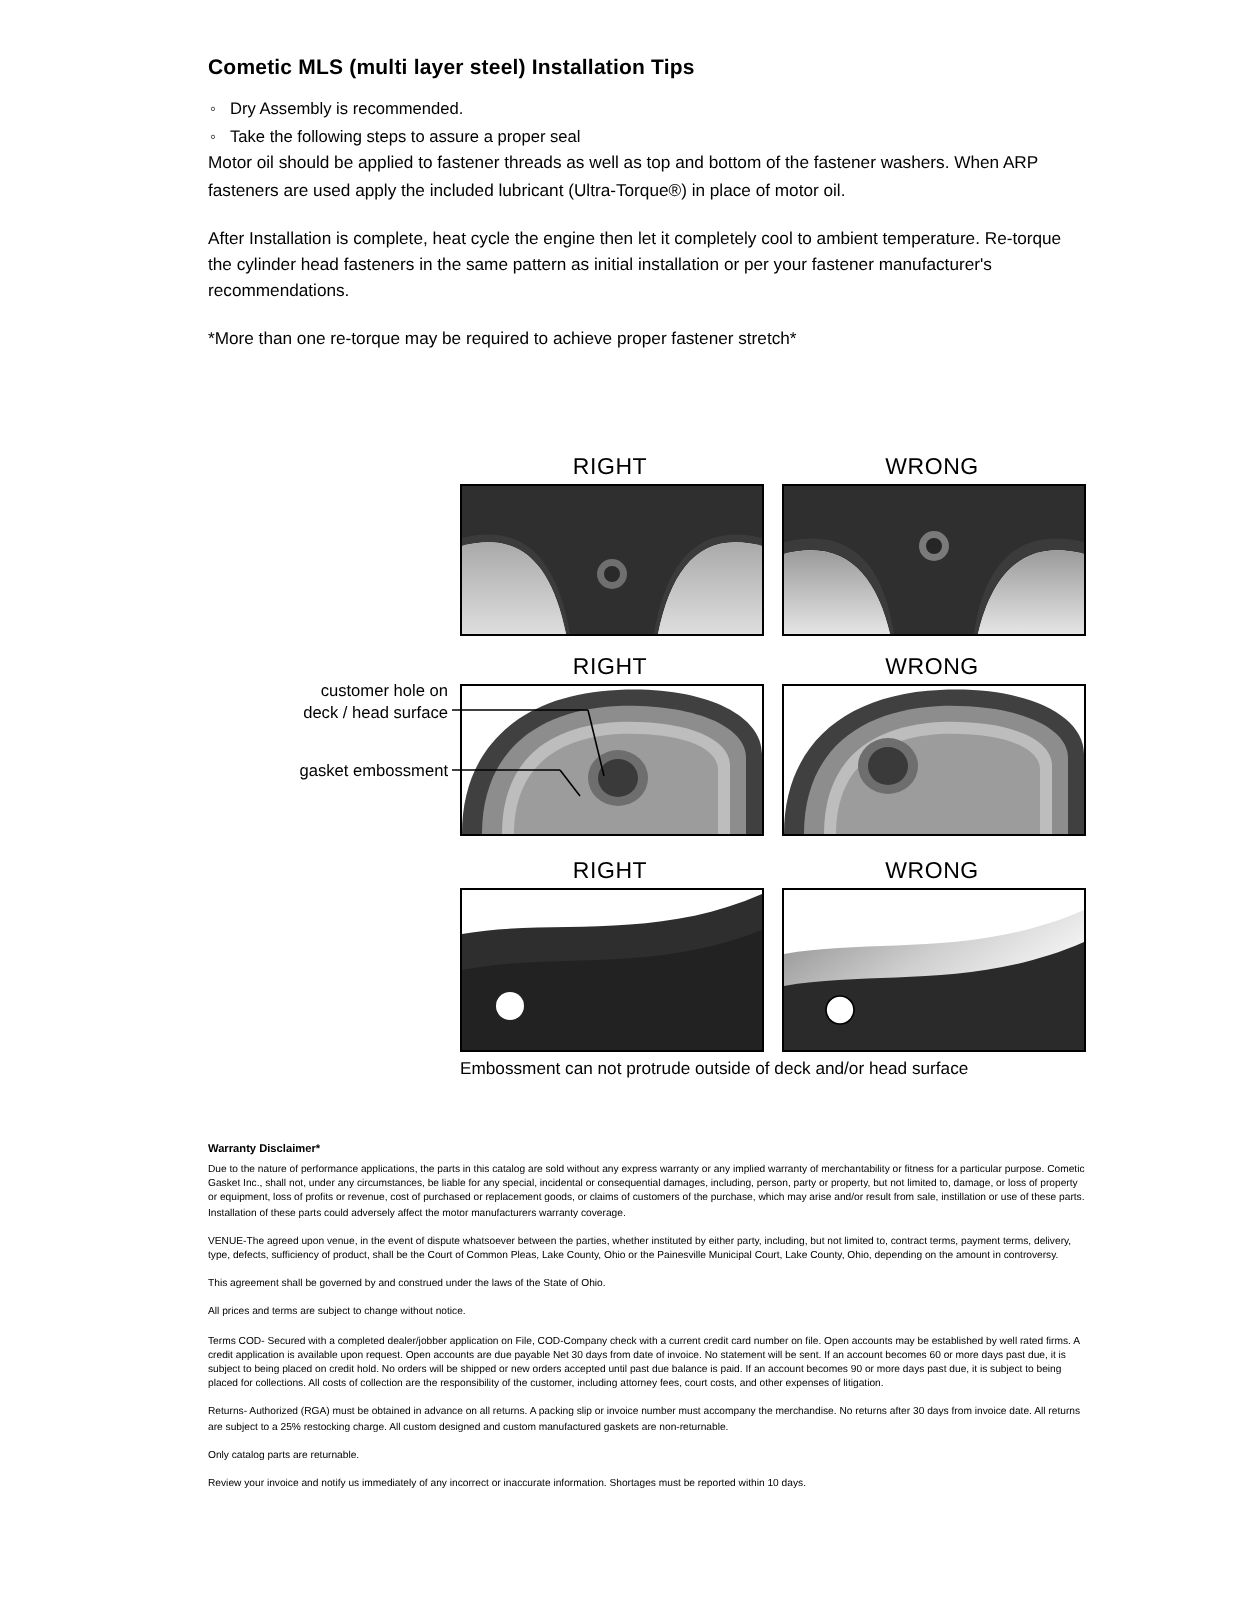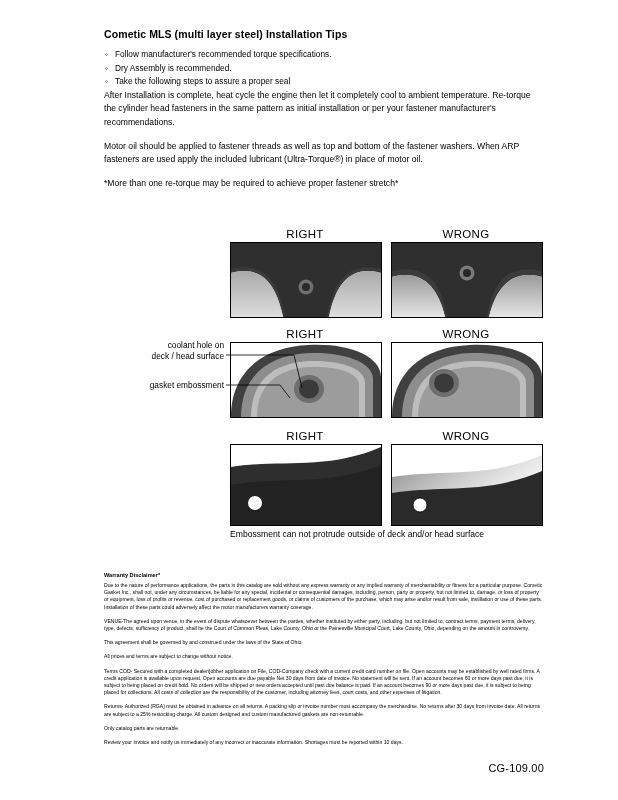--- a/index.html
+++ b/index.html
@@ -182,29 +182,28 @@
 </style>
 </head>
 <body>
 
 <div class="page">
 
   <div class="content">
     <h1 class="title">Cometic MLS (multi layer steel) Installation Tips</h1>
 
     <ul class="bullets">
-      <li>Follow manufacturer's recommended torque specifications.</li>
       <li>Dry Assembly is recommended.</li>
       <li>Take the following steps to assure a proper seal</li>
     </ul>
 
 
 
+    <p class="body">Motor oil should be applied to fastener threads as well as top and bottom of the fastener washers. When ARP fasteners are used apply the included lubricant (Ultra-Torque®) in place of motor oil.</p>
     <p class="body">After Installation is complete, heat cycle the engine then let it completely cool to ambient temperature. Re-torque the cylinder head fasteners in the same pattern as initial installation or per your fastener manufacturer's recommendations.</p>
-    <p class="body">Motor oil should be applied to fastener threads as well as top and bottom of the fastener washers. When ARP fasteners are used apply the included lubricant (Ultra-Torque®) in place of motor oil.</p>
     <p class="body last">*More than one re-torque may be required to achieve proper fastener stretch*</p>
   </div>
 
   <div class="figures">
 
     <div class="figrow">
       <div class="figpair">
         <div class="figcell center">
           <div class="figlabel">RIGHT</div>
           <div class="figbox">
@@ -274,21 +273,21 @@
               <path d="M20,74 C20,38 42,20 78,18 C112,17 134,26 134,40 L134,74 Z" fill="#bdbdbd"></path>
               <path d="M26,74 C26,42 46,26 78,24 C108,23 128,30 128,42 L128,74 Z" fill="#9c9c9c"></path>
               <ellipse cx="52" cy="40" rx="15" ry="14" fill="#6e6e6e"></ellipse>
               <ellipse cx="52" cy="40" rx="10" ry="9.5" fill="#3a3a3a"></ellipse>
             </svg>
           </div>
         </div>
       </div>
 
       <div class="callouts">
-        <div class="callout-text" style="left:0px; top:12px; width:120px;">coolant hole on</div>
+        <div class="callout-text" style="left:0px; top:12px; width:120px;">customer hole on</div>
         <div class="callout-text" style="left:0px; top:23px; width:120px;">deck / head surface</div>
         <div class="callout-text" style="left:0px; top:52px; width:120px;">gasket embossment</div>
         <svg width="440" height="110" style="position:absolute;left:0;top:0;">
           <line x1="122" y1="27" x2="190" y2="27" stroke="#000" stroke-width="0.8"></line>
           <line x1="190" y1="27" x2="198" y2="60" stroke="#000" stroke-width="0.8"></line>
           <line x1="122" y1="57" x2="176" y2="57" stroke="#000" stroke-width="0.8"></line>
           <line x1="176" y1="57" x2="186" y2="70" stroke="#000" stroke-width="0.8"></line>
         </svg>
       </div>
     </div>
@@ -336,15 +335,14 @@
     <p>Due to the nature of performance applications, the parts in this catalog are sold without any express warranty or any implied warranty of merchantability or fitness for a particular purpose.  Cometic Gasket Inc., shall not, under any circumstances, be liable for any special, incidental or consequential damages, including, person, party or property, but not limited to, damage, or loss of property or equipment, loss of profits or revenue, cost of purchased or replacement goods, or claims of customers of the purchase, which may arise and/or result from sale, instillation or use of these parts.  Installation of these parts could adversely affect the motor manufacturers warranty coverage.</p>
     <p>VENUE-The agreed upon venue, in the event of dispute whatsoever between the parties, whether instituted by either party, including, but not limited to, contract terms, payment terms, delivery, type, defects, sufficiency of product, shall be the Court of Common Pleas, Lake County, Ohio or the Painesville Municipal Court, Lake County, Ohio, depending on the amount in controversy.</p>
     <p>This agreement shall be governed by and construed under the laws of the State of Ohio.</p>
     <p>All prices and terms are subject to change without notice.</p>
     <p>Terms COD- Secured with a completed dealer/jobber application on File, COD-Company check with a current credit card number on file.  Open accounts may be established by well rated firms.  A credit application is available upon request.  Open accounts are due payable Net 30 days from date of invoice.  No statement will be sent.  If an account becomes 60 or more days past due, it is subject to being placed on credit hold.  No orders will be shipped or new orders accepted until past due balance is paid.  If an account becomes 90 or more days past due, it is subject to being placed for collections.  All costs of collection are the responsibility of the customer, including attorney fees, court costs, and other expenses of litigation.</p>
     <p>Returns- Authorized (RGA) must be obtained in advance on all returns.  A packing slip or invoice number must accompany the merchandise.  No returns after 30 days from invoice date.  All returns are subject to a 25% restocking charge.  All custom designed and custom manufactured gaskets are non-returnable.</p>
     <p>Only catalog parts are returnable.</p>
     <p>Review your invoice and notify us immediately of any incorrect or inaccurate information.  Shortages must be reported within 10 days.</p>
   </div>
 
-  <div class="docnum">CG-109.00</div>
 
 </div>
 
 </body></html>

